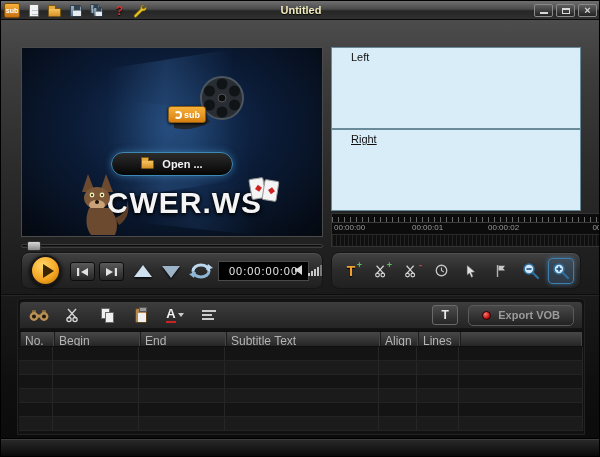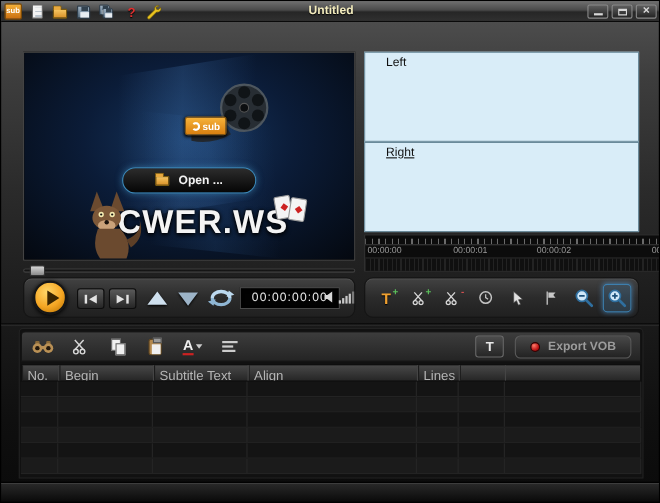--- a/index.html
+++ b/index.html
@@ -385,20 +385,21 @@
         <span class="rec-dot"></span>
         <span>Export VOB</span>
       </div>
     </div>
   </div>
 
   <div class="table">
     <div class="thead">
       <div class="th">No.</div>
       <div class="th">Begin</div>
+      <div class="th">End</div>
       <div class="th">Subtitle Text</div>
       <div class="th">Align</div>
       <div class="th">Lines</div>
       <div class="th"></div>
     </div>
     <div class="trow">
         <div class="td"></div>
         <div class="td"></div>
         <div class="td"></div>
         <div class="td"></div>

